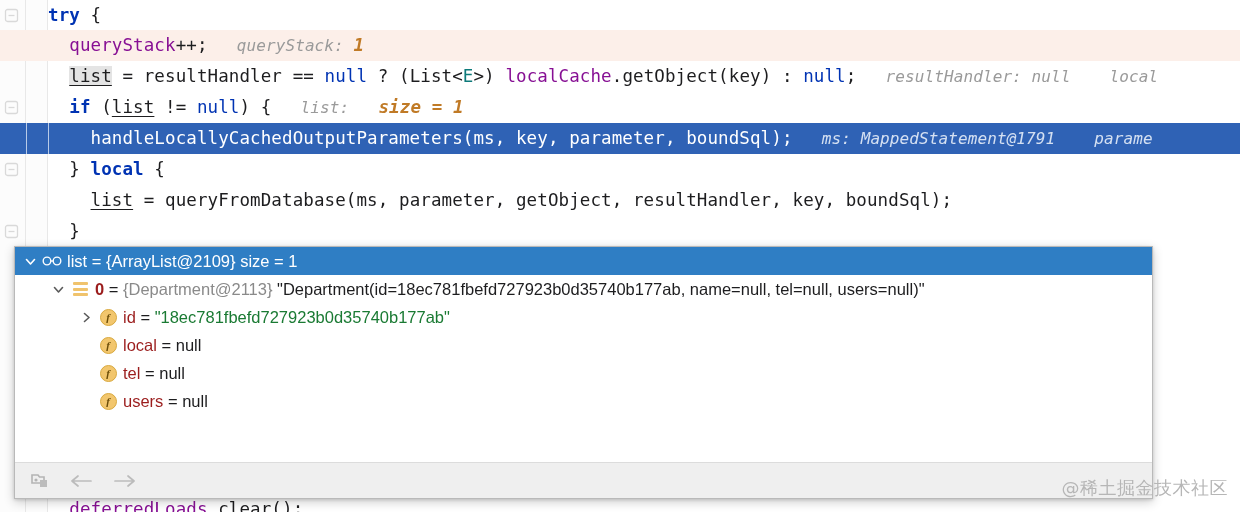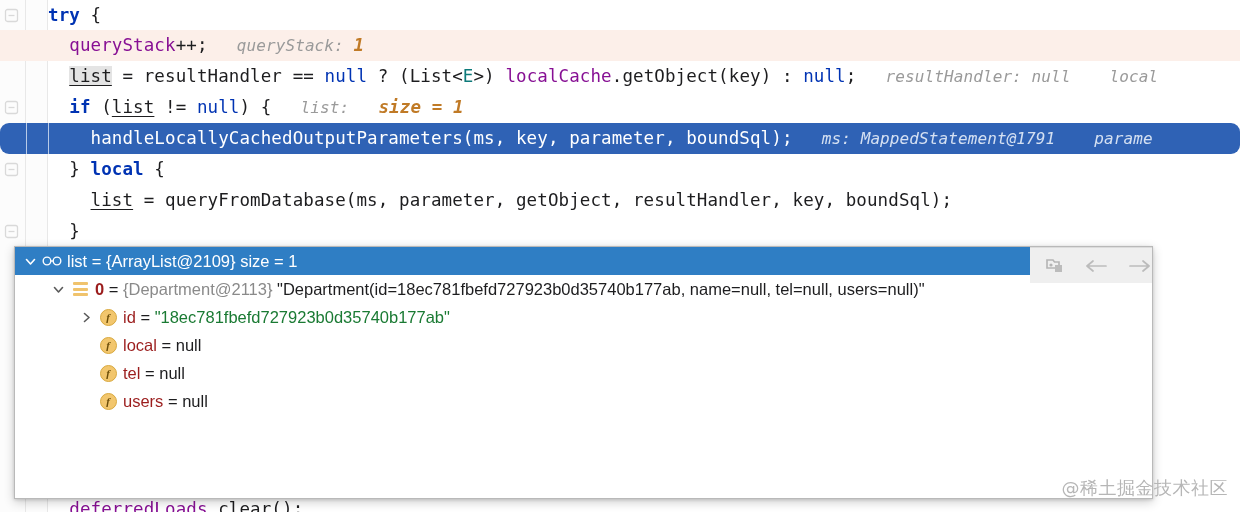--- a/index.html
+++ b/index.html
@@ -96,21 +96,21 @@
   }
 
   
   .popup {
     position:absolute;
     left: 14px; top: 246px;
     width: 1139px; height: 253px;
     background:#ffffff;
     border:1px solid #b9b9b9;
     box-shadow: 0 3px 10px rgba(0,0,0,.20), 0 1px 3px rgba(0,0,0,.14);
-    display:flex; flex-direction:row;
+    display:flex; flex-direction:column;
     font-family:"Liberation Sans", sans-serif;
     overflow:hidden;
   }
 
   .tree {
     flex:1 1 auto;
     position:relative;
     overflow:hidden;
     background:#ffffff;
   }
@@ -213,21 +213,21 @@
         <div class="code-line" style="top: 0px;"><span class="fold-icon" style="top: 8px;"><svg width="15" height="15" viewBox="0 0 15 15">
               <rect x="1.5" y="1.5" width="12" height="12" rx="2" fill="none" stroke="#8a8a8a" stroke-width="1.3"></rect>
               <path d="M4.5 7.5h6" stroke="#8a8a8a" stroke-width="1.3"></path>
             </svg></span><span class="txt"><span class="kw">try</span><span class="pln"> {</span></span></div>
         <div class="code-line ln-hl-pink" style="top: 30px;"><span class="txt"><span class="pln">  </span><span class="fld">queryStack</span><span class="pln">++;</span><span class="hint">   queryStack: </span><span class="hintv">1</span></span></div>
         <div class="code-line" style="top: 61px;"><span class="txt"><span class="pln">  </span><span class="pln ul idbox">list</span><span class="pln"> = resultHandler == </span><span class="kwn">null</span><span class="pln"> ? (List&lt;</span><span class="typ">E</span><span class="pln">&gt;) </span><span class="fld">localCache</span><span class="pln">.getObject(key) : </span><span class="kwn">null</span><span class="pln">;</span><span class="hint">   resultHandler: null    local</span></span></div>
         <div class="code-line" style="top: 92px; padding-left: 40px;"><span class="fold-icon" style="top: 8px;"><svg width="15" height="15" viewBox="0 0 15 15">
               <rect x="1.5" y="1.5" width="12" height="12" rx="2" fill="none" stroke="#8a8a8a" stroke-width="1.3"></rect>
               <path d="M4.5 7.5h6" stroke="#8a8a8a" stroke-width="1.3"></path>
             </svg></span><span class="txt"><span class="pln">  </span><span class="kw">if</span><span class="pln"> (</span><span class="pln ul">list</span><span class="pln"> != </span><span class="kwn">null</span><span class="pln">) {</span><span class="hint">   list:   </span><span class="hintv">size = 1</span></span></div>
-        <div class="code-line ln-hl-blue" style="top: 123px; border-radius: 9px;"><div class="sepA"></div><div class="sepB"></div><span class="txt"><span class="pln">    handleLocallyCachedOutputParameters(ms, key, parameter, boundSql);</span><span class="hint">   ms: MappedStatement@1791    parame</span></span></div>
+        <div class="code-line ln-hl-blue" style="top: 123px;"><div class="sepA"></div><div class="sepB"></div><span class="txt"><span class="pln">    handleLocallyCachedOutputParameters(ms, key, parameter, boundSql);</span><span class="hint">   ms: MappedStatement@1791    parame</span></span></div>
         <div class="code-line" style="top: 154px;"><span class="fold-icon" style="top: 8px;"><svg width="15" height="15" viewBox="0 0 15 15">
               <rect x="1.5" y="1.5" width="12" height="12" rx="2" fill="none" stroke="#8a8a8a" stroke-width="1.3"></rect>
               <path d="M4.5 7.5h6" stroke="#8a8a8a" stroke-width="1.3"></path>
             </svg></span><span class="txt"><span class="pln">  } </span><span class="kw">local</span><span class="pln"> {</span></span></div>
         <div class="code-line" style="top: 185px;"><span class="txt"><span class="pln">    </span><span class="pln ul">list</span><span class="pln"> = queryFromDatabase(ms, parameter, getObject, resultHandler, key, boundSql);</span></span></div>
         <div class="code-line" style="top: 216px;"><span class="fold-icon" style="top: 8px;"><svg width="15" height="15" viewBox="0 0 15 15">
               <rect x="1.5" y="1.5" width="12" height="12" rx="2" fill="none" stroke="#8a8a8a" stroke-width="1.3"></rect>
               <path d="M4.5 7.5h6" stroke="#8a8a8a" stroke-width="1.3"></path>
             </svg></span><span class="txt"><span class="pln">  }</span></span></div>
         <div class="code-line" style="top: 494px;"><span class="txt"><span class="fld">  deferredLoads</span><span class="pln">.clear();</span></span></div>

